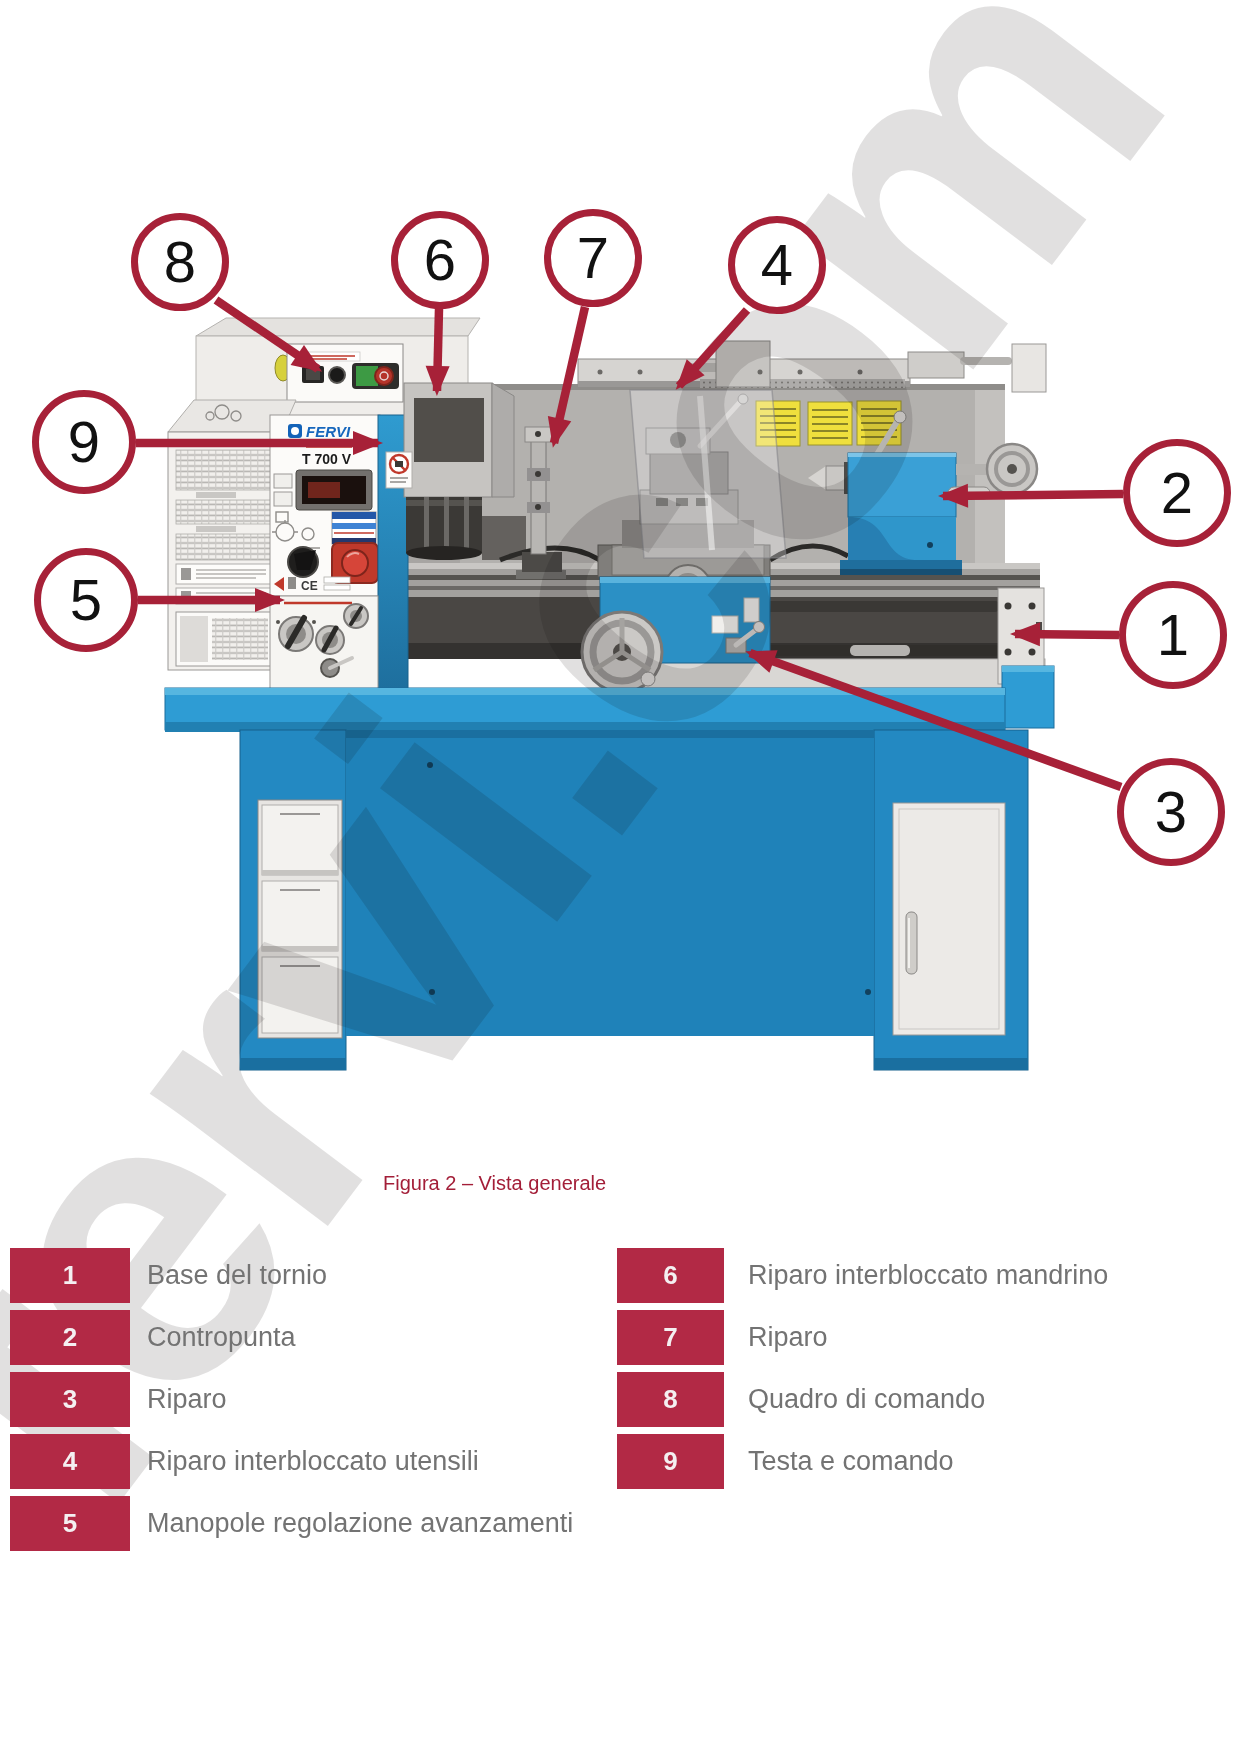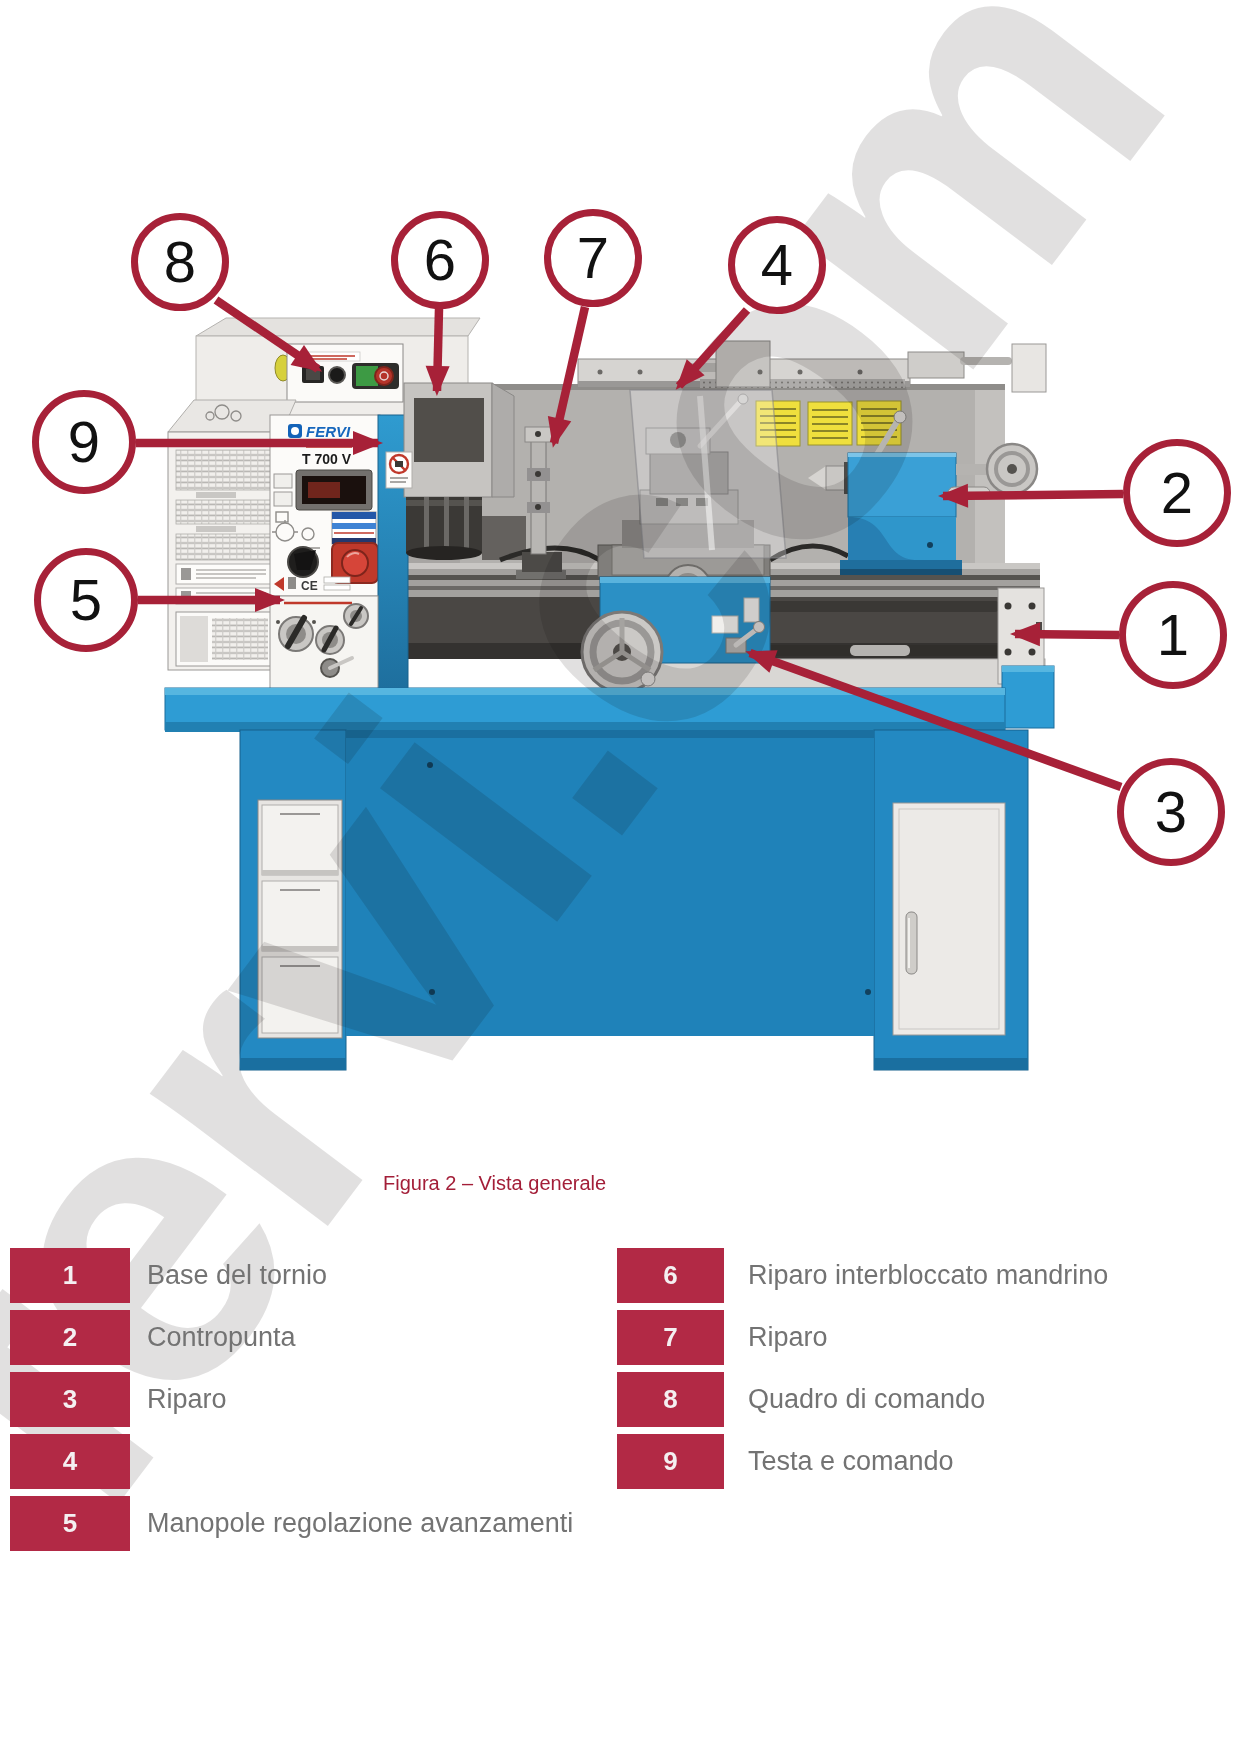--- a/index.html
+++ b/index.html
@@ -395,20 +395,21 @@
         <div class="leglabel">Contropunta</div>
       </div>
 
       <div class="legend-row">
         <div class="numbox">3</div>
         <div class="leglabel">Riparo</div>
       </div>
 
       <div class="legend-row">
         <div class="numbox">4</div>
+        <div class="leglabel">Riparo interbloccato utensili</div>
       </div>
 
       <div class="legend-row">
         <div class="numbox">5</div>
         <div class="leglabel">Manopole regolazione avanzamenti</div>
       </div>
     </div>
   <div id="legend-right" class="legend-col">
 
       <div class="legend-row">

